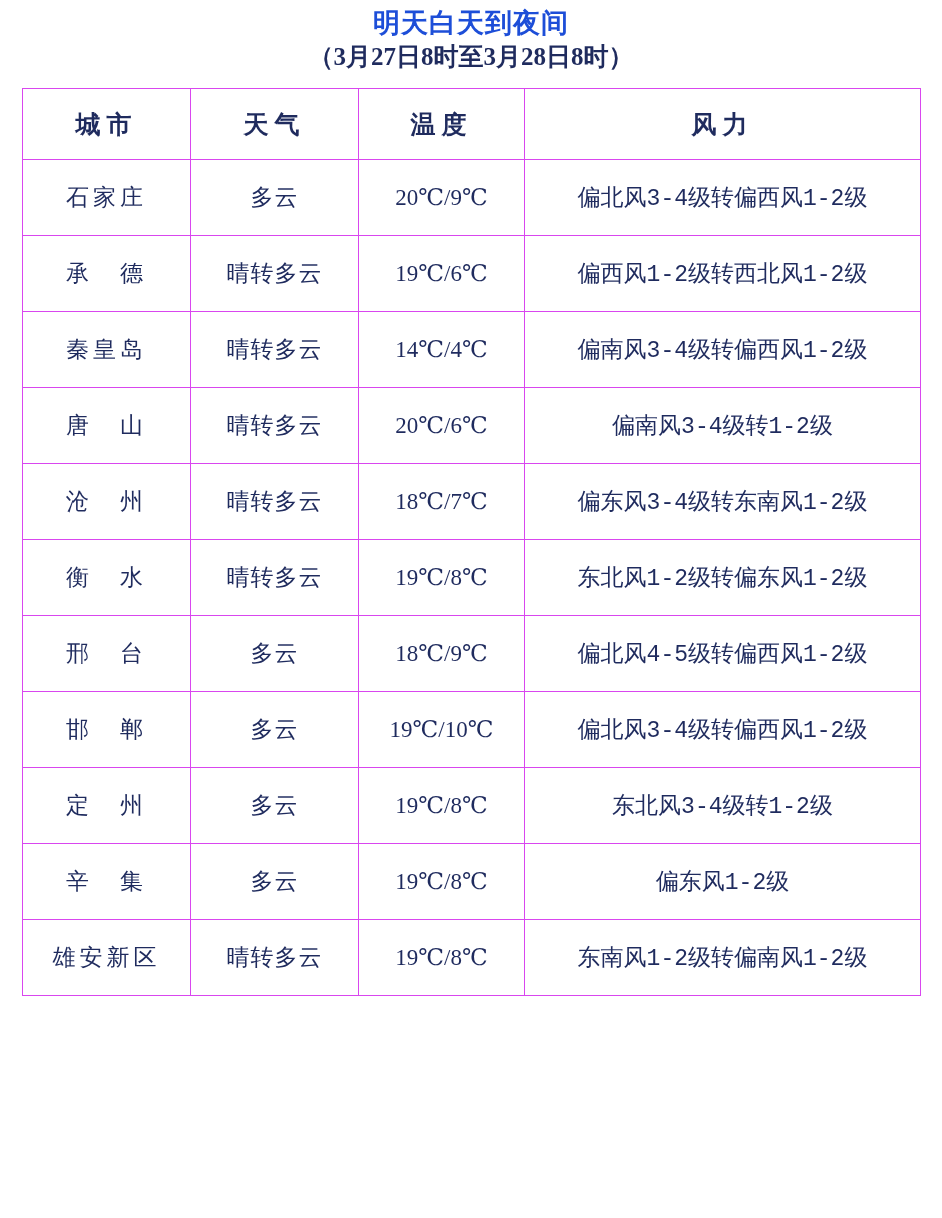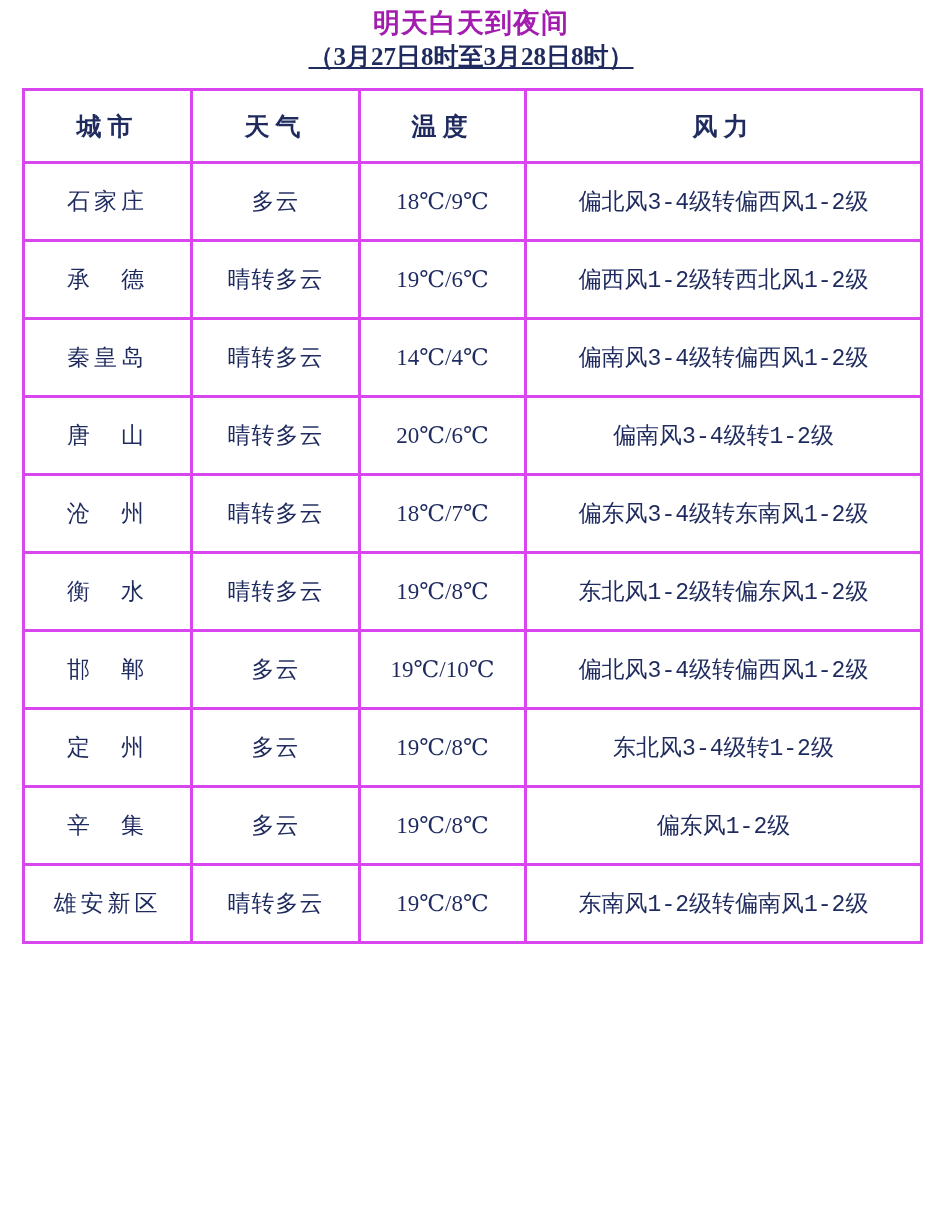--- a/index.html
+++ b/index.html
@@ -21,43 +21,42 @@
     padding: 0;
     position: relative;
   }
   .title-block {
     text-align: center;
     padding-top: 6px;
   }
   .title-line {
     font-size: 27px;
     font-weight: bold;
-    color: #a21caf;
+    color: #1d4ed8;
     line-height: 34px;
     letter-spacing: 1px;
   }
   .title-line2 {
     font-size: 25px;
     font-weight: bold;
     color: #1f2b5e;
     line-height: 34px;
     letter-spacing: 0px;
-    text-decoration: underline;
   }
   .table-wrap {
     margin: 14px 22px 0 22px;
   }
   table.weather {
     width: 898px;
     border-collapse: collapse;
     table-layout: fixed;
     background: #fff;
   }
   table.weather th, table.weather td {
-    border: 3px solid #d946ef;
+    border: 1px solid #d946ef;
     text-align: center;
     vertical-align: middle;
     color: #1f2b5e;
   }
   table.weather thead th {
     height: 68px;
     font-size: 25px;
     font-weight: bold;
     letter-spacing: 6px;
   }
@@ -113,21 +112,21 @@
           <th>城市</th>
           <th>天气</th>
           <th>温度</th>
           <th>风力</th>
         </tr>
       </thead>
       <tbody>
         <tr>
           <td class="city">石家庄</td>
           <td class="weather-cell">多云</td>
-          <td class="temp">18℃/9℃</td>
+          <td class="temp">20℃/9℃</td>
           <td class="wind">偏北风3-4级转偏西风1-2级</td>
         </tr>
         <tr>
           <td class="city">承　德</td>
           <td class="weather-cell">晴转多云</td>
           <td class="temp">19℃/6℃</td>
           <td class="wind">偏西风1-2级转西北风1-2级</td>
         </tr>
         <tr>
           <td class="city">秦皇岛</td>
@@ -147,20 +146,26 @@
           <td class="temp">18℃/7℃</td>
           <td class="wind">偏东风3-4级转东南风1-2级</td>
         </tr>
         <tr>
           <td class="city">衡　水</td>
           <td class="weather-cell">晴转多云</td>
           <td class="temp">19℃/8℃</td>
           <td class="wind">东北风1-2级转偏东风1-2级</td>
         </tr>
         <tr>
+          <td class="city">邢　台</td>
+          <td class="weather-cell">多云</td>
+          <td class="temp">18℃/9℃</td>
+          <td class="wind">偏北风4-5级转偏西风1-2级</td>
+        </tr>
+        <tr>
           <td class="city">邯　郸</td>
           <td class="weather-cell">多云</td>
           <td class="temp">19℃/10℃</td>
           <td class="wind">偏北风3-4级转偏西风1-2级</td>
         </tr>
         <tr>
           <td class="city">定　州</td>
           <td class="weather-cell">多云</td>
           <td class="temp">19℃/8℃</td>
           <td class="wind">东北风3-4级转1-2级</td>

